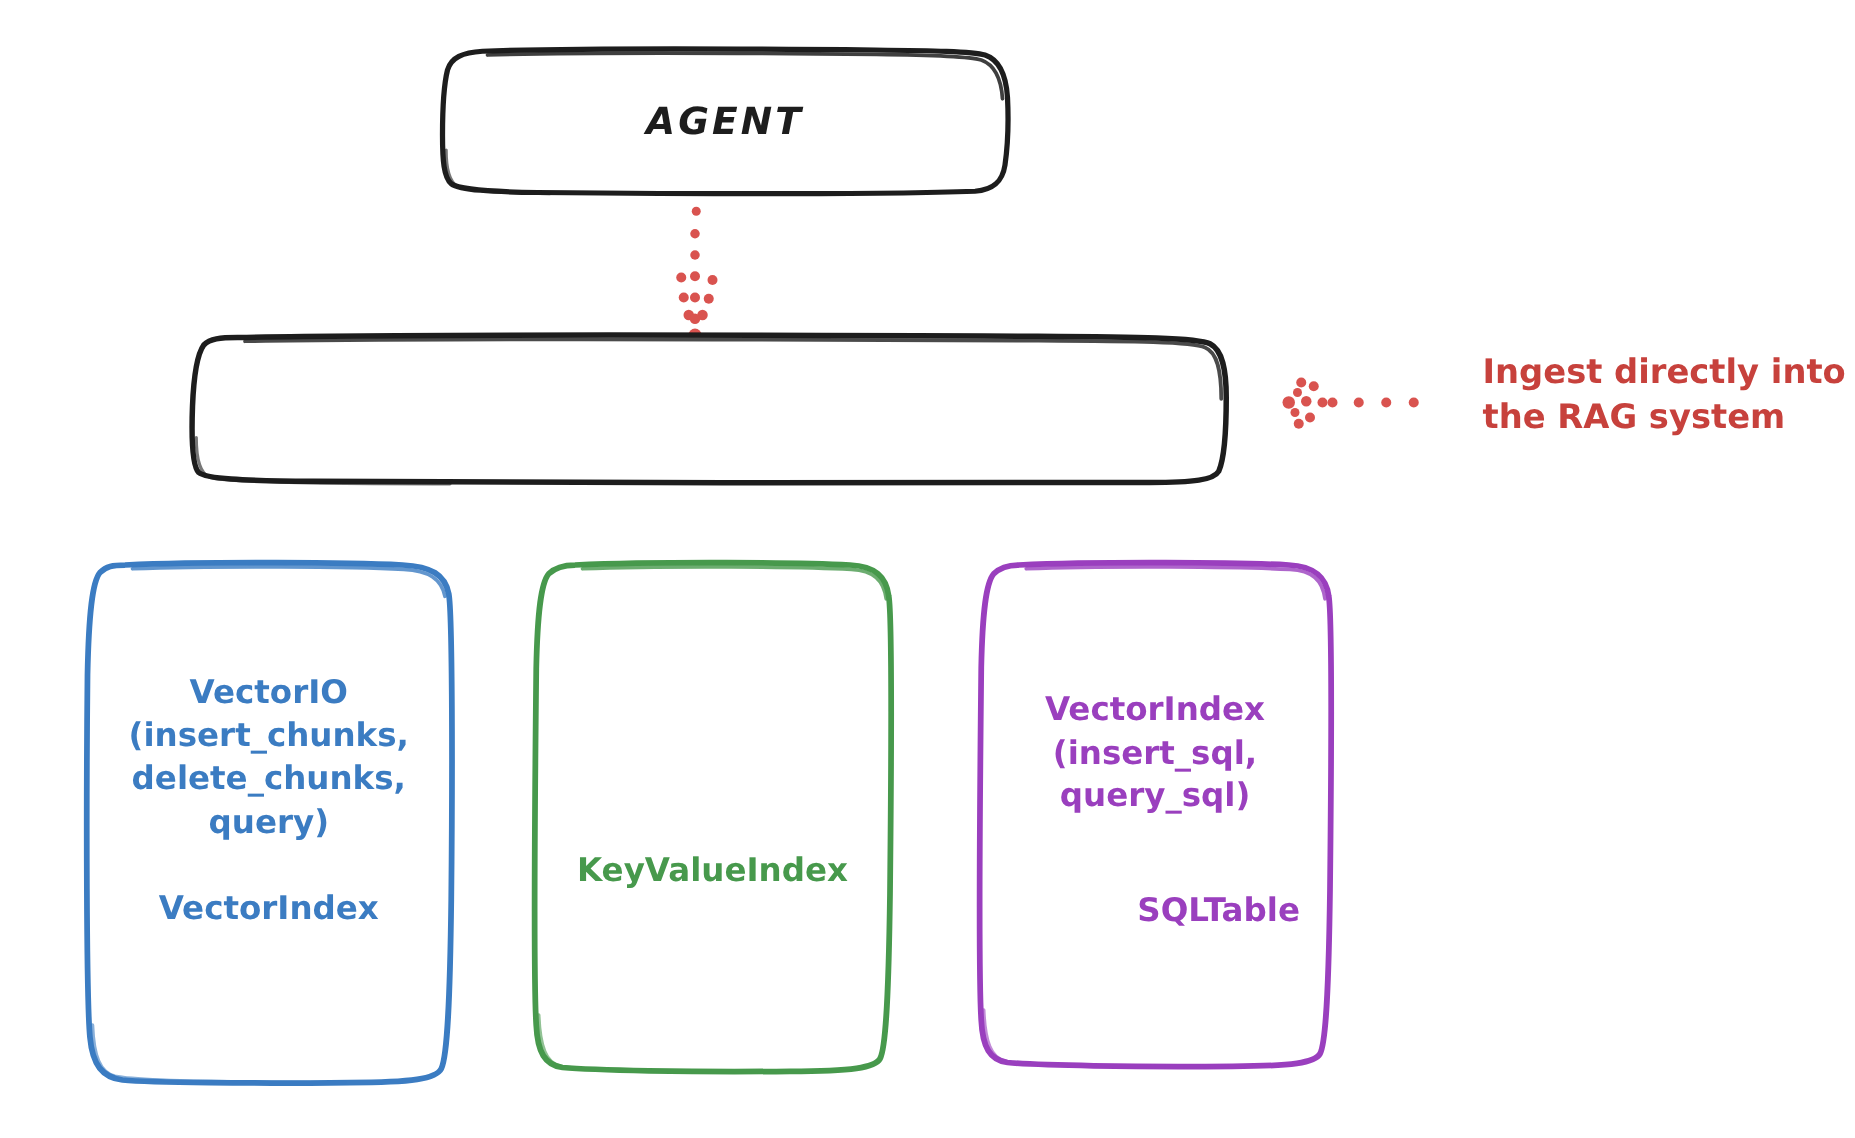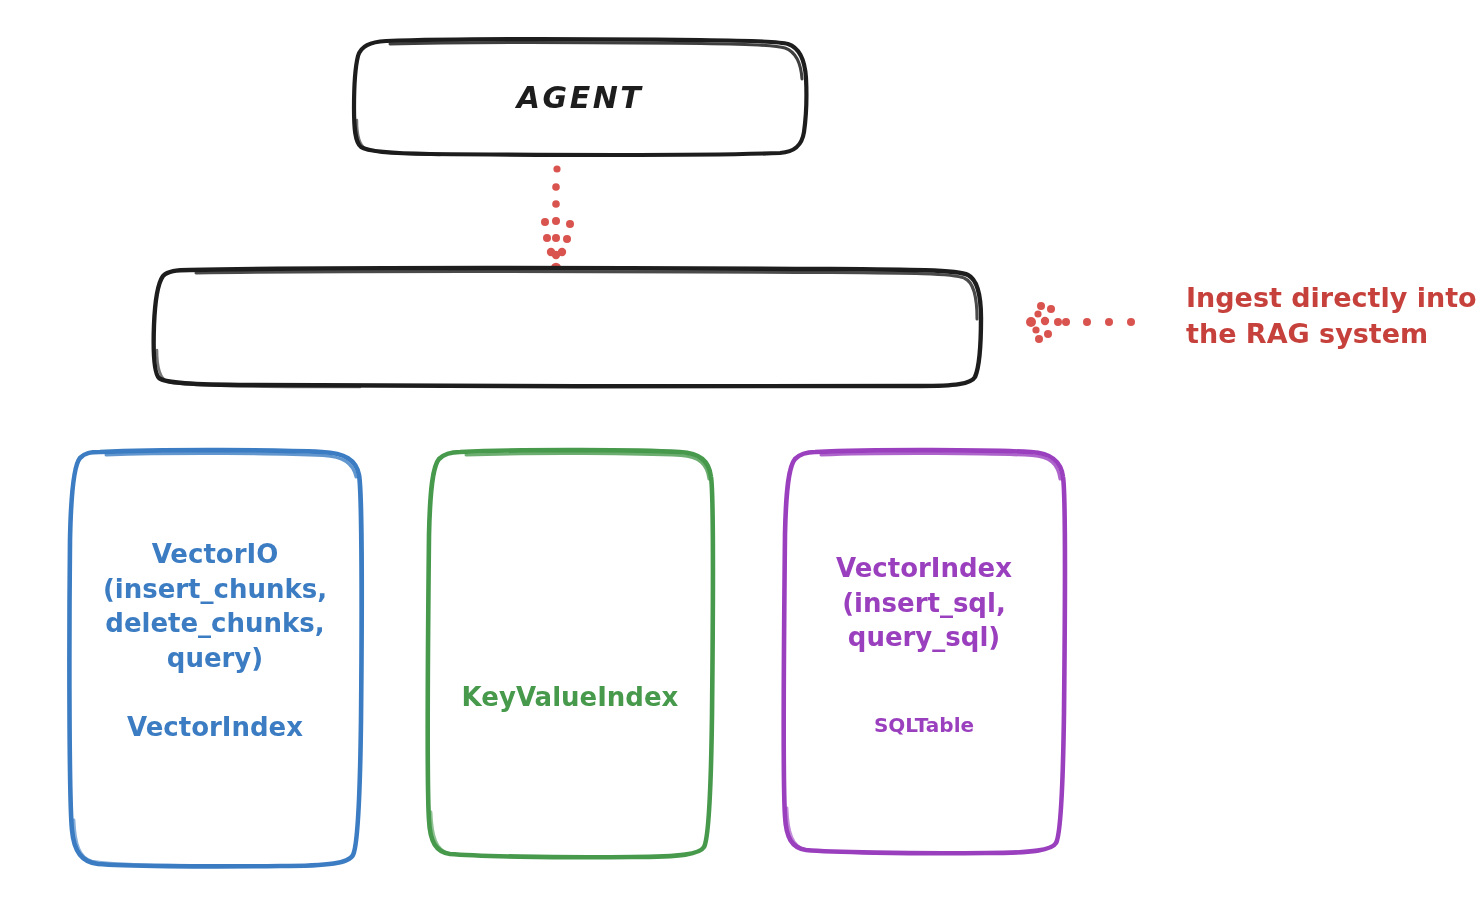--- a/index.html
+++ b/index.html
@@ -75,21 +75,21 @@
     user-select: none;
   }
 
   #vector-api     { left: 70px;  top: 537px; width: 290px; color: #3b7cc2; }
   #vector-index   { left: 70px;  top: 710px; width: 290px; color: #3b7cc2; font-size: 26px; }
 
   #kv-api         { left: 428px; top: 551px; width: 284px; color: #47994c; }
   #kv-index       { left: 428px; top: 680px; width: 284px; color: #47994c; font-size: 26px; }
 
   #rel-api        { left: 783px; top: 551px; width: 282px; color: #9a3fbe; }
-  #rel-table      { left: 783px; top: 712px; width: 282px; color: #9a3fbe; font-size: 20px; }
+  #rel-table      { left: 758px; top: 712px; width: 282px; color: #9a3fbe; font-size: 26px; text-align: right; }
 
   #ingest-note {
     position: absolute;
     left: 1146px;
     top: 280px;
     width: 330px;
     font-family: "DejaVu Sans", sans-serif;
     font-weight: 600;
     font-size: 27px;
     line-height: 1.32;

